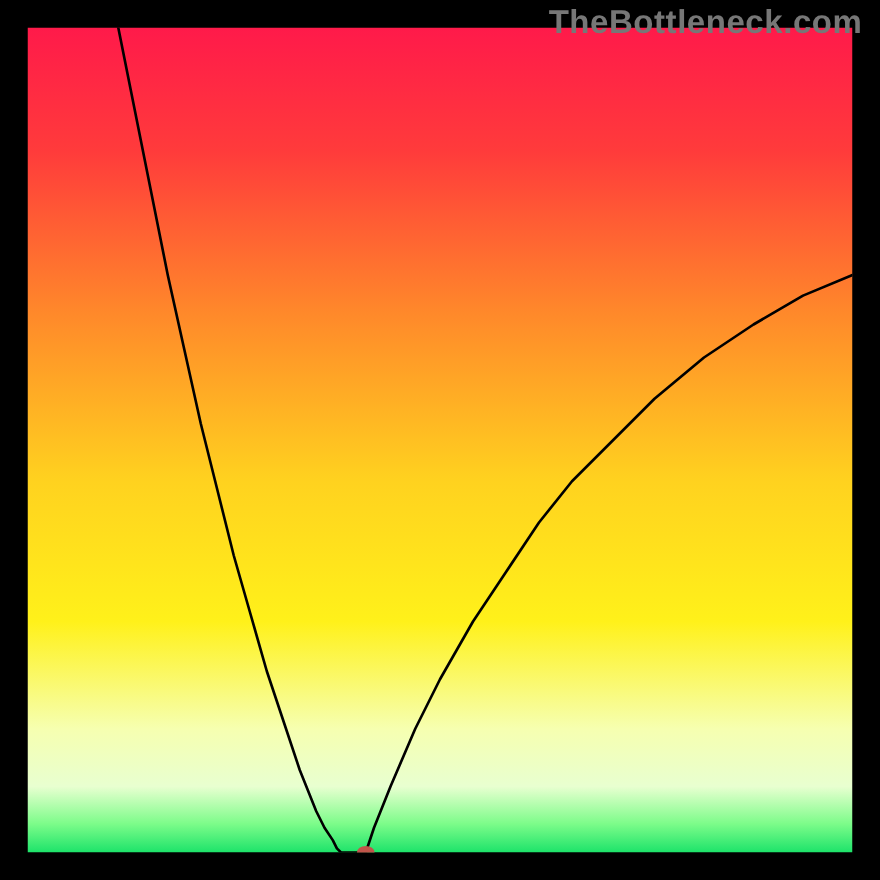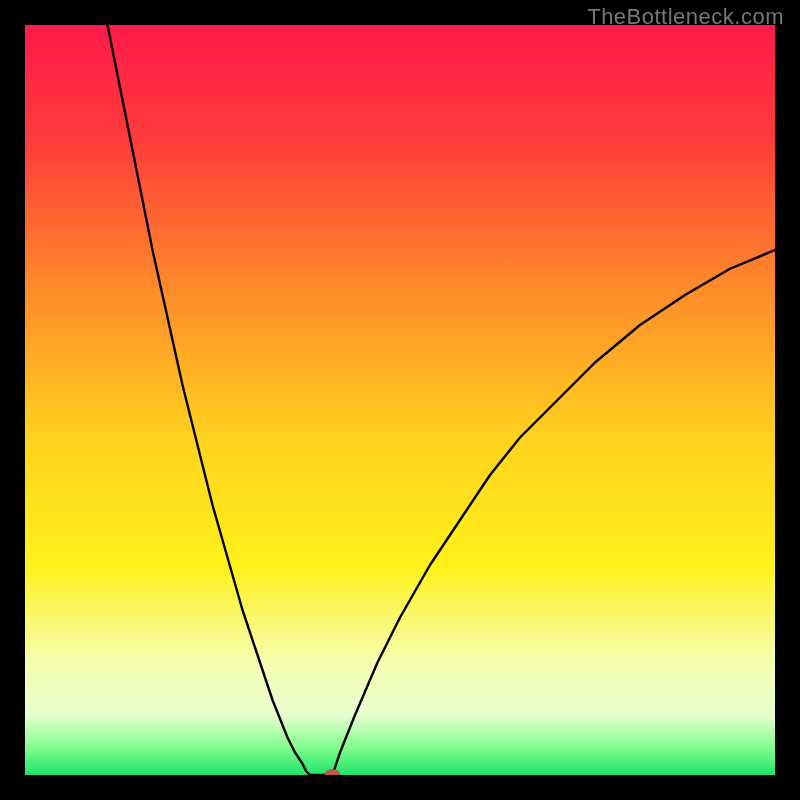--- a/index.html
+++ b/index.html
@@ -15,22 +15,22 @@
     width: 800px;
     height: 800px;
     background: #000;
     position: relative;
   }
   .watermark {
     position: absolute;
     top: 4px;
     right: 16px;
     color: #777;
-    font-size: 22px;
-    font-weight: 400;
+    font-size: 30px;
+    font-weight: 700;
     letter-spacing: 0.5px;
     z-index: 10;
     user-select: none;
   }
   .plot-wrap {
     position: absolute;
     left: 25px;
     top: 25px;
     width: 750px;
     height: 750px;

